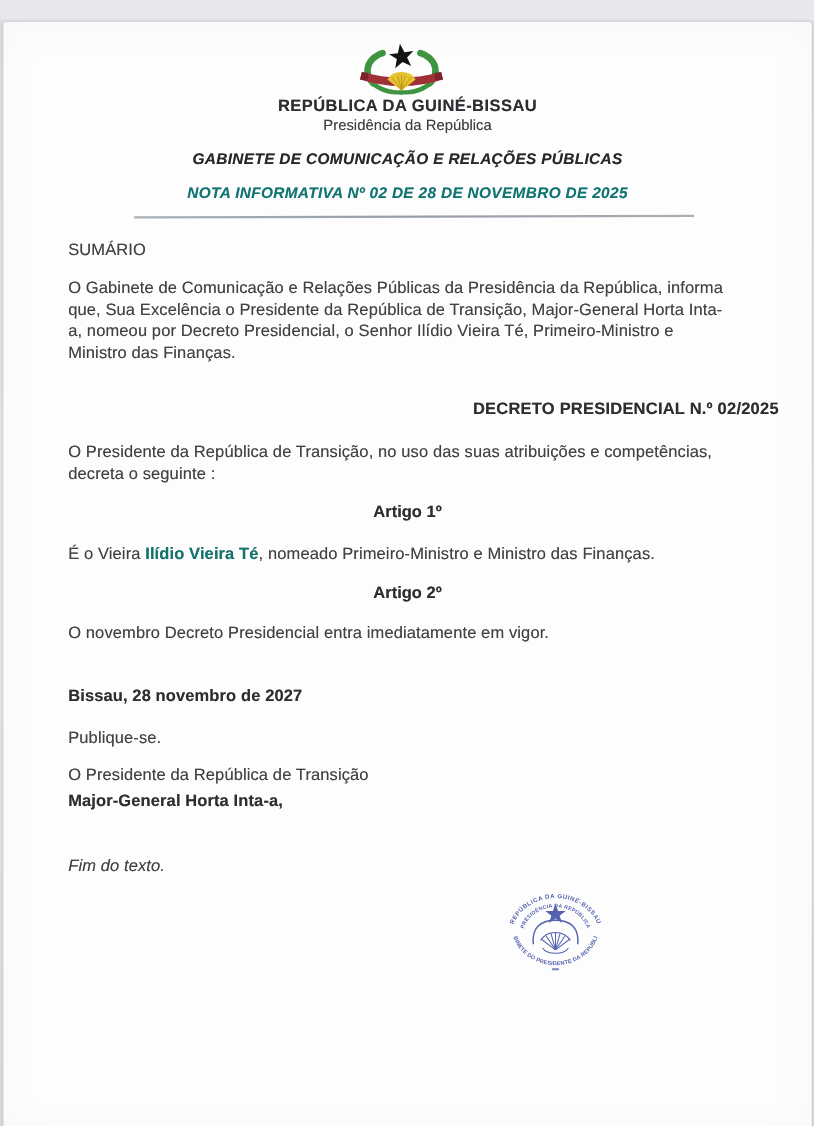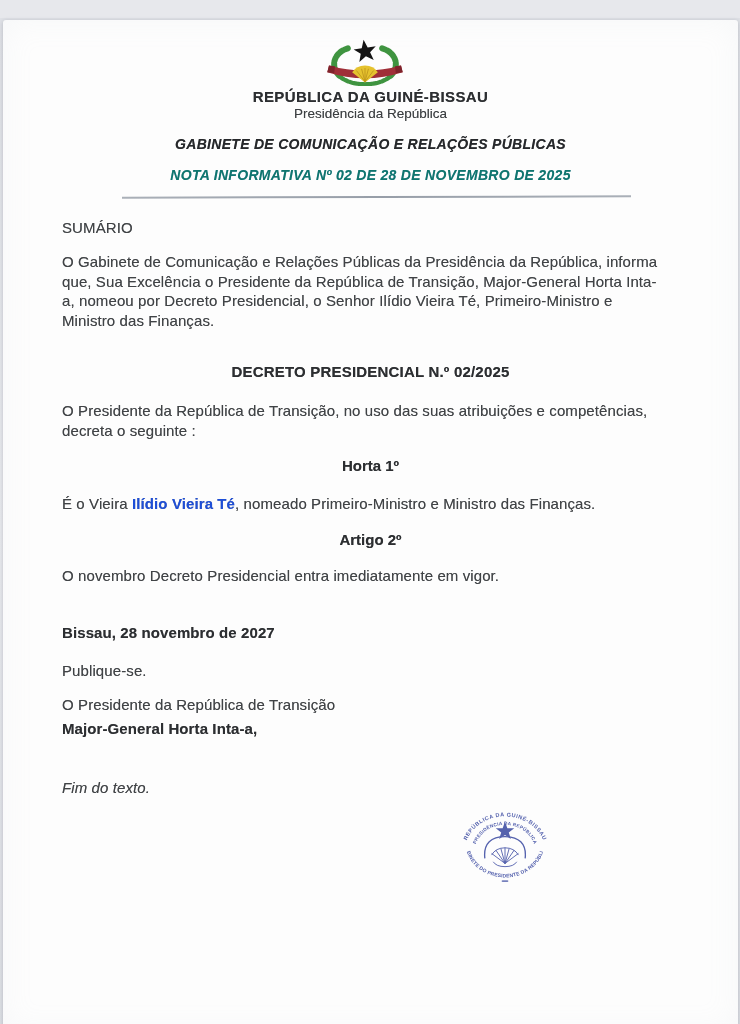--- a/index.html
+++ b/index.html
@@ -78,31 +78,32 @@
   }
   .sumario { top: 198px; white-space: normal; }
   .para1 { top: 232px; }
   .decreto-title {
     top: 343px;
     font-size: 15px;
     font-weight: bold;
     color: #2c2e31;
     letter-spacing: 0.2px;
     text-shadow: 0 0 0.4px rgba(44,46,49,0.6);
+    text-align: right;
   }
   .preamble { top: 381px; }
   .artigo-h {
     font-size: 15px;
     font-weight: bold;
     color: #2c2e31;
     text-shadow: 0 0 0.4px rgba(44,46,49,0.6);
   }
   .artigo1-h { top: 437px; }
   .article1 { top: 474px; white-space: normal; }
-  .article1 b { color: #1d4ed8; }
+  .article1 b { color: #0f766e; }
   .artigo2-h { top: 511px; }
   .article2 { top: 546px; white-space: normal; }
   .date-line { top: 603px; font-weight: bold; color: #2c2e31; white-space: normal; }
   .publique { top: 641px; white-space: normal; }
   .signer-title { top: 675px; white-space: normal; }
   .signer-name { top: 699px; font-weight: bold; color: #2c2e31; white-space: normal; }
   .fim { top: 758px; font-style: italic; white-space: normal; }
   .emblem-wrap {
     top: 18px;
     left: 319px;
@@ -161,21 +162,21 @@
     <div class="abs body-text sumario">SUMÁRIO</div>
     <div class="abs body-text para1">O Gabinete de Comunicação e Relações Públicas da Presidência da República, informa
 que, Sua Excelência o Presidente da República de Transição, Major-General Horta Inta-
 a, nomeou por Decreto Presidencial, o Senhor Ilídio Vieira Té, Primeiro-Ministro e
 Ministro das Finanças.</div>
 
     <div class="abs centered decreto-title">DECRETO PRESIDENCIAL N.º 02/2025</div>
     <div class="abs body-text preamble">O Presidente da República de Transição, no uso das suas atribuições e competências,
 decreta o seguinte :</div>
 
-    <div class="abs centered artigo-h artigo1-h">Horta 1º</div>
+    <div class="abs centered artigo-h artigo1-h">Artigo 1º</div>
     <div class="abs body-text article1"><span>É o Vieira </span><b>Ilídio Vieira Té</b><span>, nomeado Primeiro-Ministro e Ministro das Finanças.</span></div>
 
     <div class="abs centered artigo-h artigo2-h">Artigo 2º</div>
     <div class="abs body-text article2">O novembro Decreto Presidencial entra imediatamente em vigor.</div>
 
     <div class="abs body-text date-line">Bissau, 28 novembro de 2027</div>
     <div class="abs body-text signer-title">O Presidente da República de Transição</div>
     <div class="abs body-text publique">Publique-se.</div>
     <div class="abs body-text signer-name">Major-General Horta Inta-a,</div>
     <div class="abs body-text fim">Fim do texto.</div>

